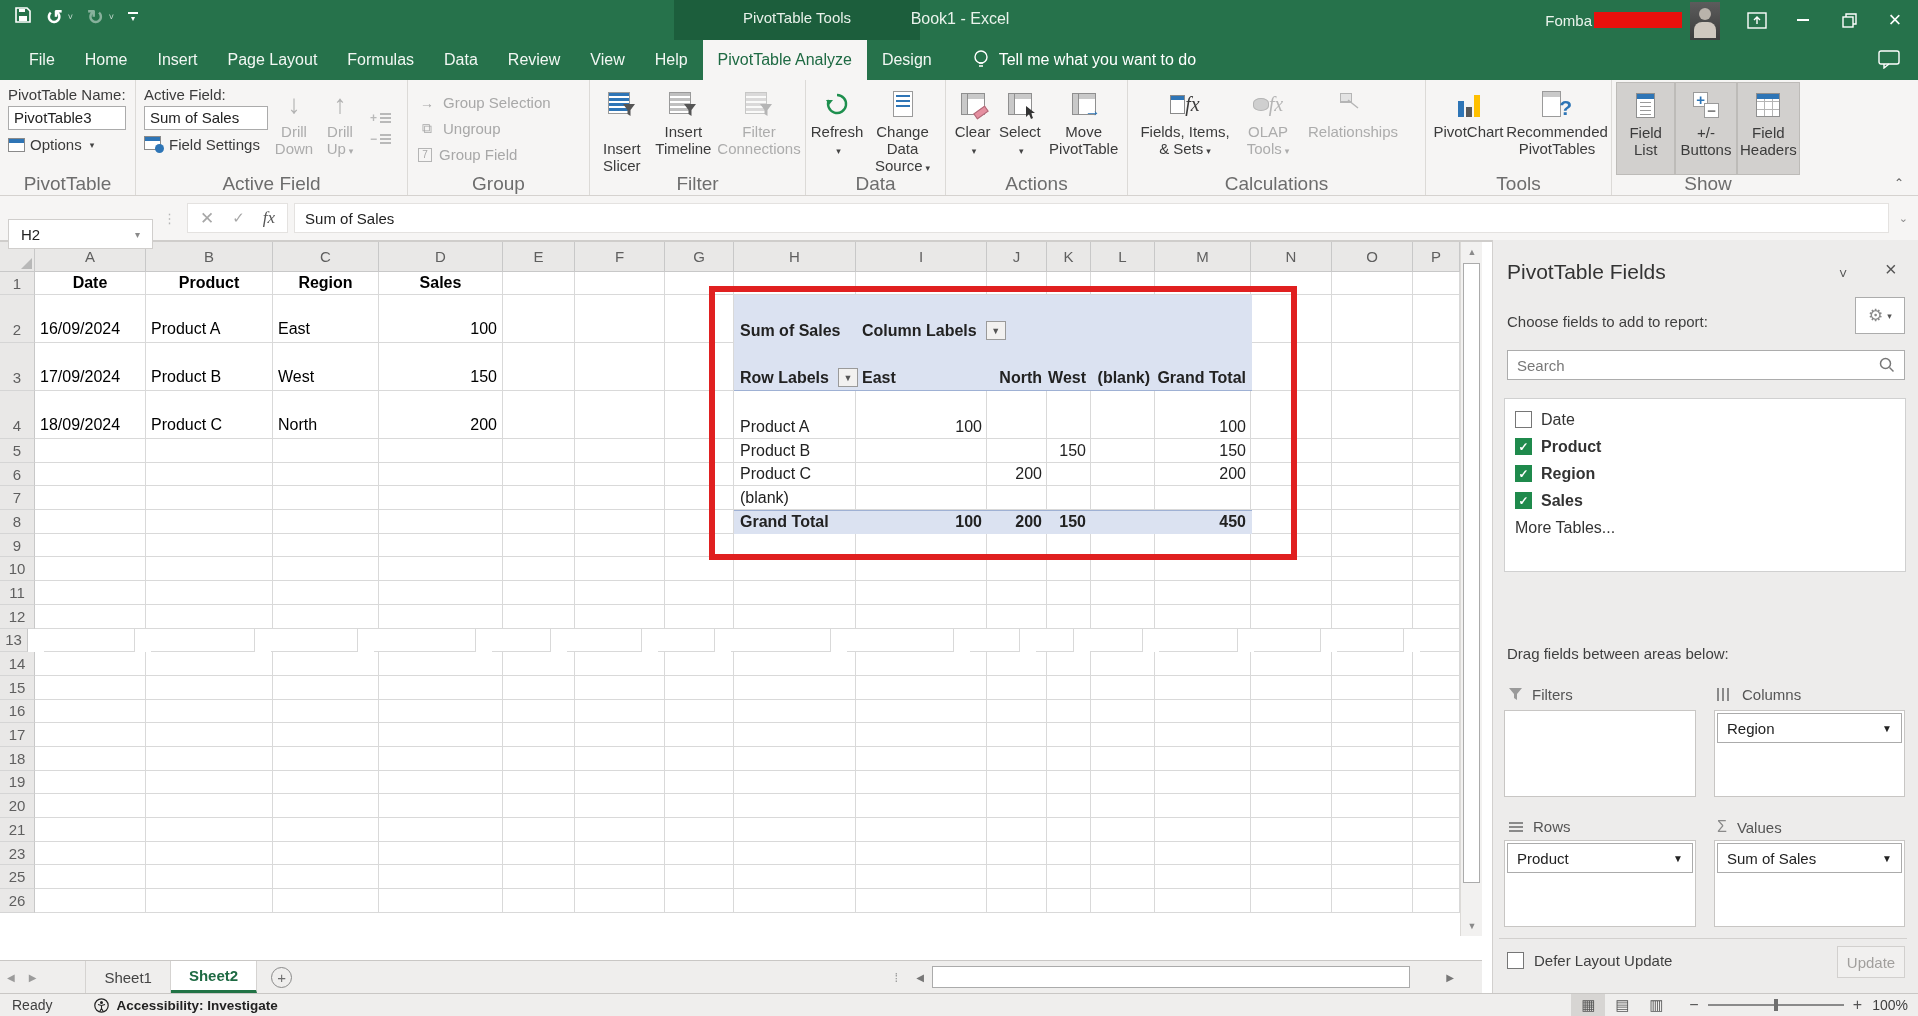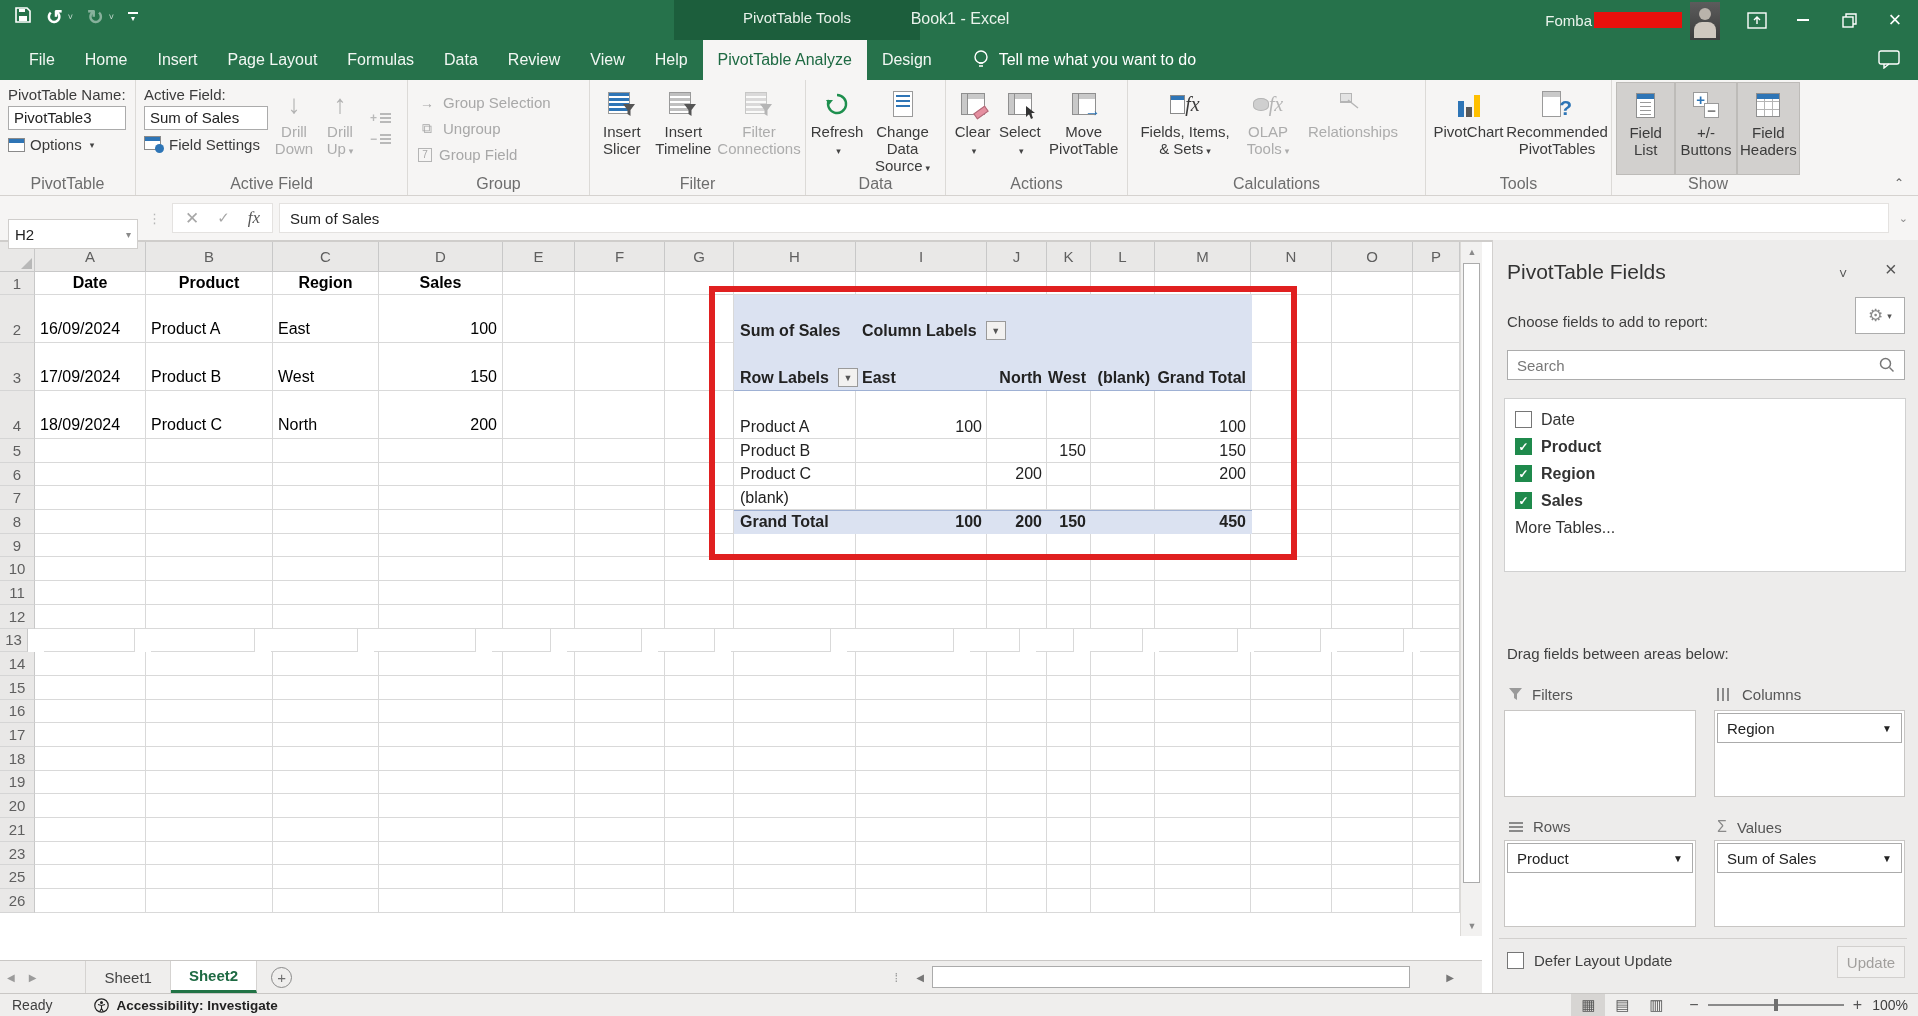--- a/index.html
+++ b/index.html
@@ -34,21 +34,21 @@
   .tabrow { position:absolute; left:0; top:40px; width:1918px; height:40px; background:#26724B; z-index:2; display:flex; align-items:stretch; padding-left:14px; }
   .tab { display:flex; align-items:center; padding:0 15px; color:#F2F7F3; font-size:16px; white-space:nowrap; }
   .tab.active { background:#F6F5F4; color:#1E6A43; }
   .tellme { display:flex; align-items:center; gap:10px; color:#fff; font-size:16px; padding-left:26px; }
   .comment-icon { position:absolute; right:18px; top:50px; z-index:4; }
 
   
   .ribbon { position:absolute; left:0; top:80px; width:1918px; height:116px; background:#F6F5F4; border-bottom:1px solid #D5D2CF; z-index:2; display:flex; align-items:stretch; }
   .grp { display:flex; flex-direction:column; border-right:1px solid #DCDAD7; padding:2px 4px 0 4px; }
   .grp-body { flex:1; display:flex; align-items:stretch; }
-  .grp-label { height:20px; text-align:center; font-size:16px; color:#6d6d6d; line-height:18px; }
+  .grp-label { height:20px; text-align:center; font-size:19px; color:#6d6d6d; line-height:18px; }
   .bigbtn { display:flex; flex-direction:column; align-items:center; padding:4px 2px 0 2px; text-align:center; }
   .bigbtn .ic { height:36px; display:flex; align-items:center; justify-content:center; margin-bottom:2px; }
   .bigbtn .lbl { font-size:15px; line-height:1.12; color:#3b3b3b; }
   .bigbtn.disabled .lbl { color:#ACACAC; }
   .bigbtn.toggled { background:#D2D0CE; border:1px solid #BDBBB8; }
   .chev { font-size:9px; color:#444; margin-left:3px; }
   .disabled .chev { color:#ACACAC; }
   .leftcol { display:flex; flex-direction:column; justify-content:flex-start; padding:2px 4px; }
   .leftcol .flabel { font-size:15px; color:#3b3b3b; margin:2px 0 3px 0; }
   .ribbon-input { width:118px; height:24px; border:1px solid #ABABAB; background:#fff; font-size:15px; padding:0 5px; line-height:22px; color:#222; }
@@ -98,21 +98,21 @@
   .pmb-ic .p { position:absolute; left:0; top:0; width:15px; height:15px; background:#fff; border:1px solid #9a9a9a; color:#2E75B6; font-size:15px; font-weight:bold; display:flex; align-items:center; justify-content:center; }
   .pmb-ic .m { position:absolute; right:0; bottom:0; width:15px; height:15px; background:#fff; border:1px solid #9a9a9a; color:#7b7b7b; font-size:15px; font-weight:bold; display:flex; align-items:center; justify-content:center; }
   .fhdr-ic { width:24px; height:24px; border:1px solid #8f8f8f; background:
     linear-gradient(180deg,#2E75B6 0 5px,transparent 5px),
     repeating-linear-gradient(90deg,transparent 0 7px,#b5b5b5 7px 8px),
     repeating-linear-gradient(180deg,transparent 0 7px,#b5b5b5 7px 8px); background-color:#fff; }
   .refresh-ic { color:#1E8F4E; }
 
   
   .fbar { position:absolute; left:0; top:196px; width:1918px; height:46px; background:#F6F5F4; border-bottom:2px solid #CFCDCB; z-index:2; display:flex; align-items:center; }
-  .namebox { width:130px; height:30px; margin-left:8px; background:#fff; border:1px solid #D0CECC; display:flex; align-items:center; padding:0 6px; font-size:15px; color:#222;margin-top:32px; }
+  .namebox { width:145px; height:30px; margin-left:8px; background:#fff; border:1px solid #D0CECC; display:flex; align-items:center; padding:0 12px; font-size:15px; color:#222;margin-top:32px; }
   .namebox .nb-chev { margin-left:auto; color:#8a8a8a; font-size:10px; }
   .fdots { color:#b5b5b5; font-size:13px; margin:0 10px; letter-spacing:1px; }
   .fbtns { display:flex; align-items:center; gap:18px; padding:0 12px; height:30px; background:#fff; border:1px solid #E4E2E0; }
   .fbtns .x { color:#A7A7A7; font-size:17px; } .fbtns .ck { color:#A7A7A7; font-size:15px; }
   .fbtns .fx { font-family:"Liberation Serif", serif; font-style:italic; font-size:17px; color:#555; }
   .fvalue { flex:1; height:30px; background:#fff; border:1px solid #E4E2E0; margin-left:6px; display:flex; align-items:center; padding:0 10px; font-size:15px; color:#222; }
   .fbar-chev { color:#8a8a8a; font-size:11px; padding:0 10px; }
 
   
   .gridwrap { position:absolute; left:0; top:242px; width:1460px; height:718px; background:#fff; overflow:hidden; z-index:1; }
@@ -349,21 +349,21 @@
               <span class="gbox7">7</span>
               <span>Group Field</span>
             </span>
       </div>
         </div>
       <div class="grp-label">Group</div>
     </div>
 
     <div class="grp" style="width:216px;">
       <div class="grp-body">
-        <div class="bigbtn" style="width:58px;">
+        <div class="bigbtn" style="width:58px;justify-content:space-between;">
           <span class="ic">
               <span class="slicer-ic">
                 <span class="bars"></span>
                 <svg class="funnel" width="14" height="14">
                   <polygon points="1,1 13,1 8.5,7 8.5,13 5.5,11 5.5,7" fill="#555"></polygon>
                 </svg>
               </span>
             </span>
           <span class="lbl">Insert Slicer</span>
         </div>

